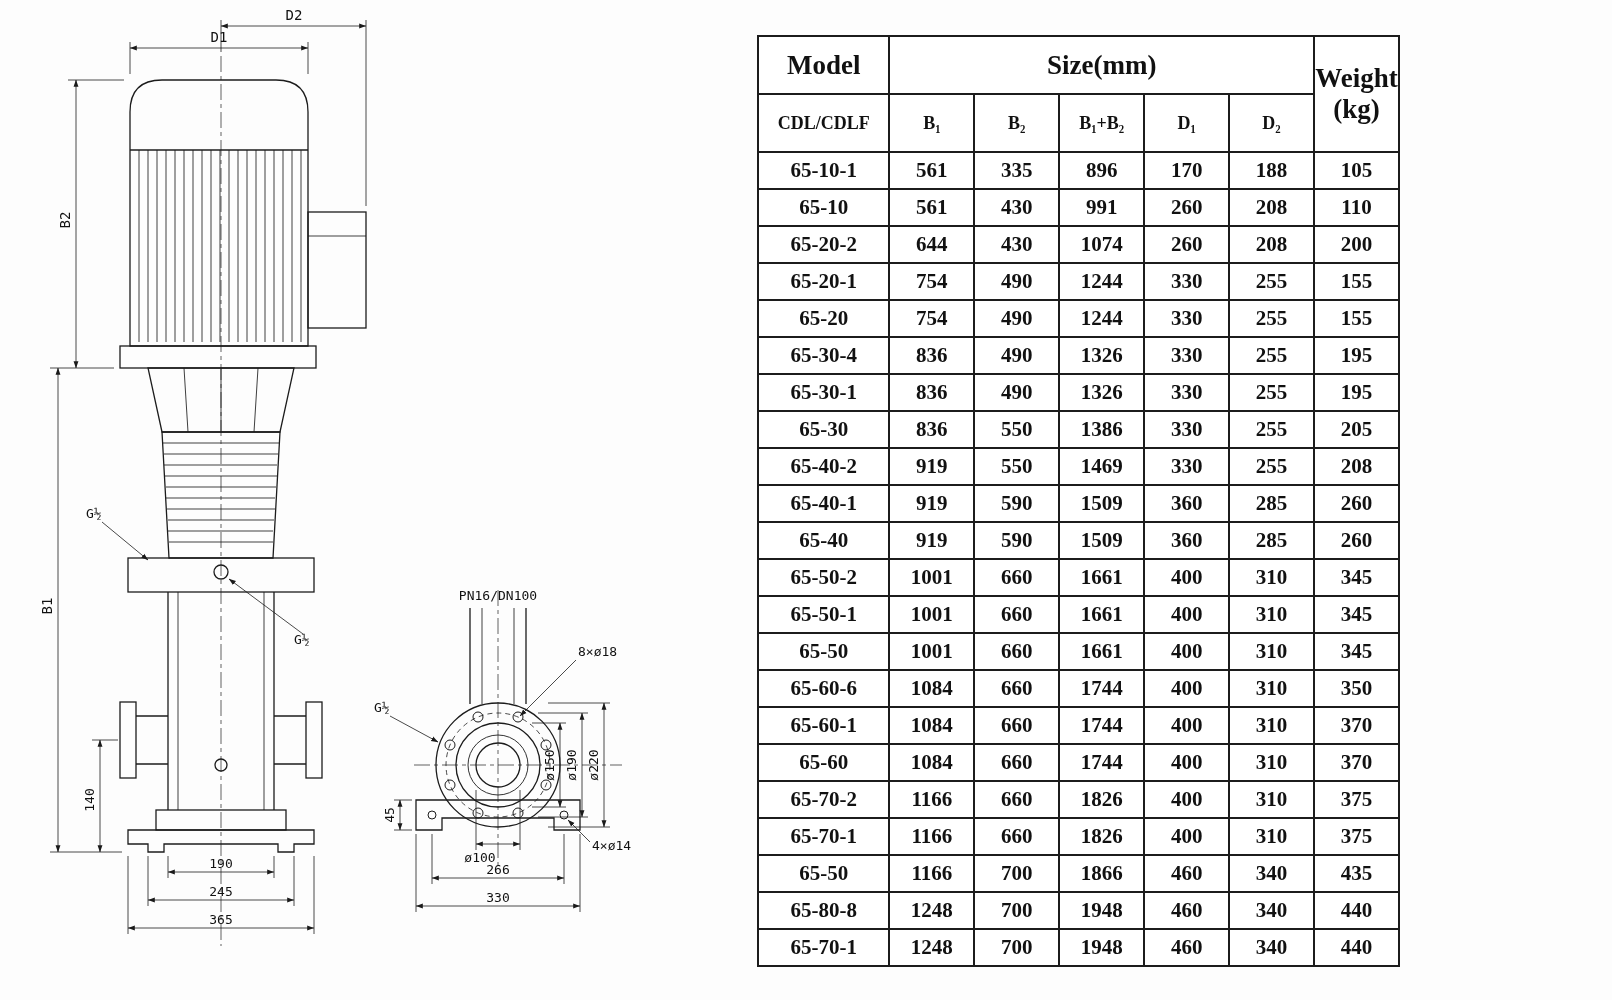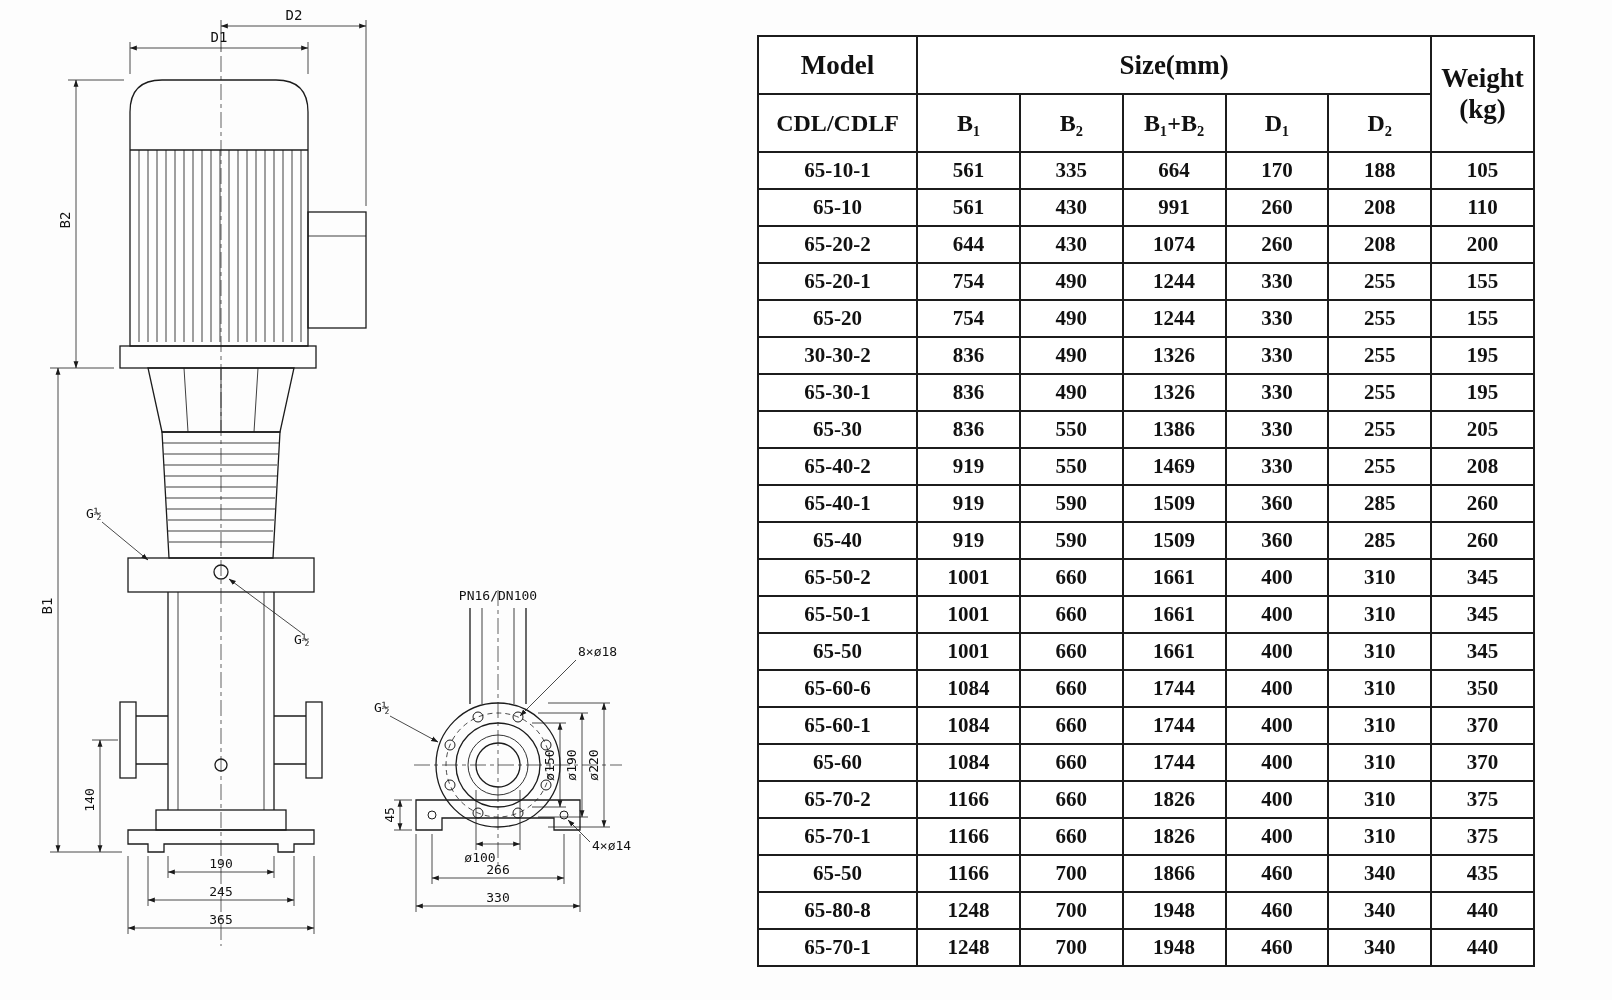--- a/index.html
+++ b/index.html
@@ -2,29 +2,29 @@
 <html><head>
 <meta charset="utf-8">
 <style>
   html,body{margin:0;padding:0;background:#ffffff;width:1612px;height:1000px;overflow:hidden;}
   #stage{position:relative;width:1612px;height:1000px;background:#fdfdfd;font-family:"Liberation Serif","DejaVu Serif",serif;}
   #drawing-wrap{position:absolute;left:8px;top:0;width:732px;height:1000px;}
   svg{display:block;}
   svg text{font-family:"DejaVu Sans Mono",monospace;fill:#111;stroke:none;}
   .t13{font-size:13px;}
   .t14{font-size:14px;}
-  #table-wrap{position:absolute;left:757px;top:35px;width:778px;height:930px;}
+  #table-wrap{position:absolute;left:757px;top:35px;width:643px;height:930px;}
   table.spec-table{border-collapse:collapse;width:100%;height:100%;table-layout:fixed;background:#fff;}
   table.spec-table th, table.spec-table td{
     border:2px solid #1c1c1c;text-align:center;vertical-align:middle;
     padding:0;color:#111;font-weight:bold;white-space:nowrap;overflow:hidden;
   }
   thead th{font-size:22px;}
   th.big{font-size:27px;font-weight:bold;}
-  th.sub{font-size:24px;}
+  th.sub{font-size:18px;}
   tbody td{font-size:21px;}
   thead tr{height:58px;}
   tbody tr{height:37px;margin-left:40px;}
   col.model-col{width:20.5%;}
   col.num-col{width:13.25%;}
 </style>
 </head>
 <body>
 
 <div id="stage">
@@ -219,21 +219,21 @@
           <th class="sub">B₁+B₂</th>
           <th class="sub">D₁</th>
           <th class="sub">D₂</th>
         </tr>
       </thead>
       <tbody>
           <tr>
             <td>65-10-1</td>
             <td>561</td>
             <td>335</td>
-            <td>664</td>
+            <td>896</td>
             <td>170</td>
             <td>188</td>
             <td>105</td>
           </tr>
           <tr>
             <td>65-10</td>
             <td>561</td>
             <td>430</td>
             <td>991</td>
             <td>260</td>
@@ -261,21 +261,21 @@
           <tr>
             <td>65-20</td>
             <td>754</td>
             <td>490</td>
             <td>1244</td>
             <td>330</td>
             <td>255</td>
             <td>155</td>
           </tr>
           <tr>
-            <td>30-30-2</td>
+            <td>65-30-4</td>
             <td>836</td>
             <td>490</td>
             <td>1326</td>
             <td>330</td>
             <td>255</td>
             <td>195</td>
           </tr>
           <tr>
             <td>65-30-1</td>
             <td>836</td>

